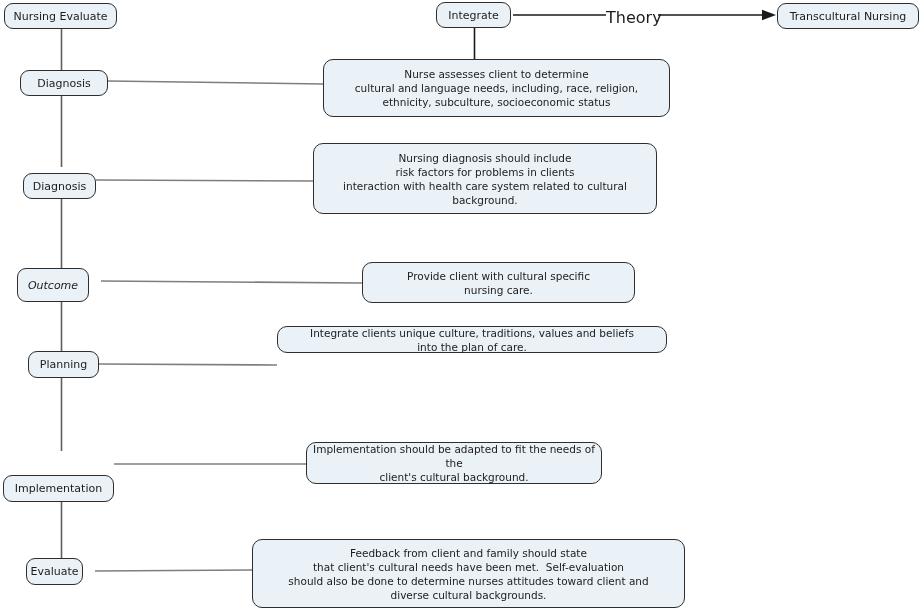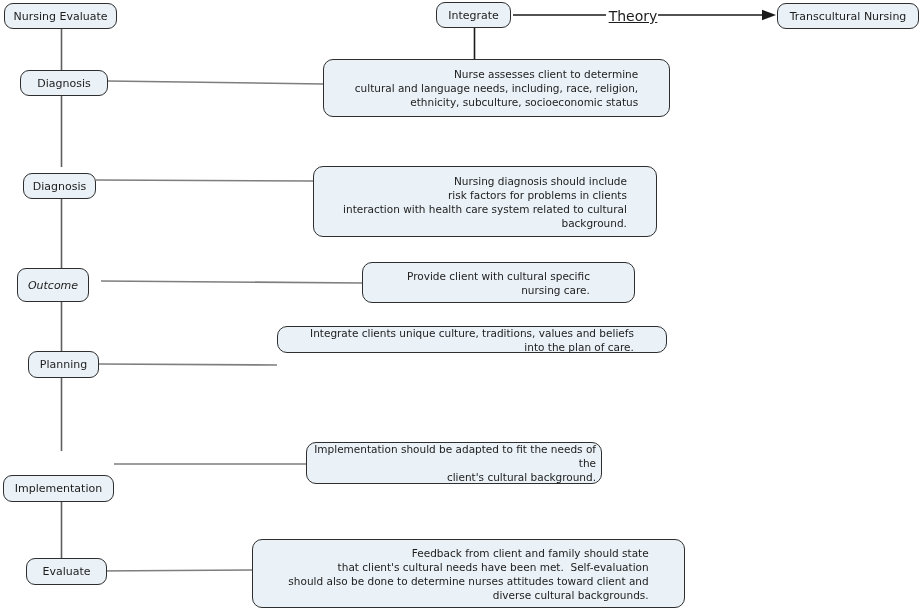--- a/index.html
+++ b/index.html
@@ -31,31 +31,30 @@
     align-items: center;
     justify-content: center;
     font-size: 11px;
     color: var(--text-color, #1c1c1c);
     z-index: 1;
   }
   .node.desc {
     border-radius: 10px;
     font-size: 10.5px;
     line-height: 14px;
-    text-align: right;
+    text-align: center;
     white-space: pre-wrap;
     padding: 2px 5px;
   }
   .edge-label {
     position: absolute;
     z-index: 1;
-    font-size: 14px;
+    font-size: 16px;
     color: var(--text-color, #1c1c1c);
     text-align: center;
-    text-decoration: underline;
   }
 </style>
 </head>
 <body>
 
 <div class="canvas">
 
   <svg class="wires" viewBox="0 0 924 612">
 
     <line class="spine" x1="61.5" y1="29" x2="61.5" y2="70"></line>
@@ -108,31 +107,31 @@
   </div>
 
   <div class="node" style="left:28px; top:351px; width:71px; height:27px;">
     <span>Planning</span>
   </div>
 
   <div class="node" style="left:3px; top:451px; width:111px; height:27px;margin-top:24px;">
     <span>Implementation</span>
   </div>
 
-  <div class="node" style="left:26px; top:558px; width:81px; height:27px;">
+  <div class="node" style="left:26px; top:558px; width:57px; height:27px;">
     <span>Evaluate</span>
   </div>
 
   <div class="node desc" style="left:323px; top:59px; width:347px; height:58px;">
     <span>Nurse assesses client to determine
 cultural and language needs, including, race, religion,
 ethnicity, subculture, socioeconomic status</span>
   </div>
 
-  <div class="node desc" style="left:313px; top:143px; width:344px; height:71px;margin-top:23px;">
+  <div class="node desc" style="left:313px; top:143px; width:344px; height:71px;">
     <span>Nursing diagnosis should include
 risk factors for problems in clients
 interaction with health care system related to cultural
 background.</span>
   </div>
 
   <div class="node desc" style="left:362px; top:262px; width:273px; height:41px;">
     <span>Provide client with cultural specific
 nursing care.</span>
   </div>

